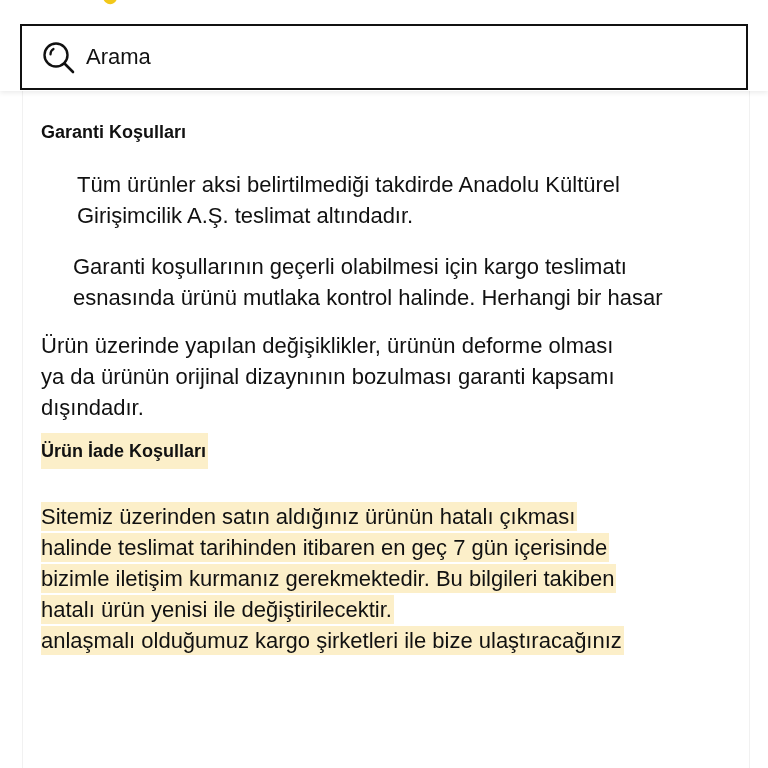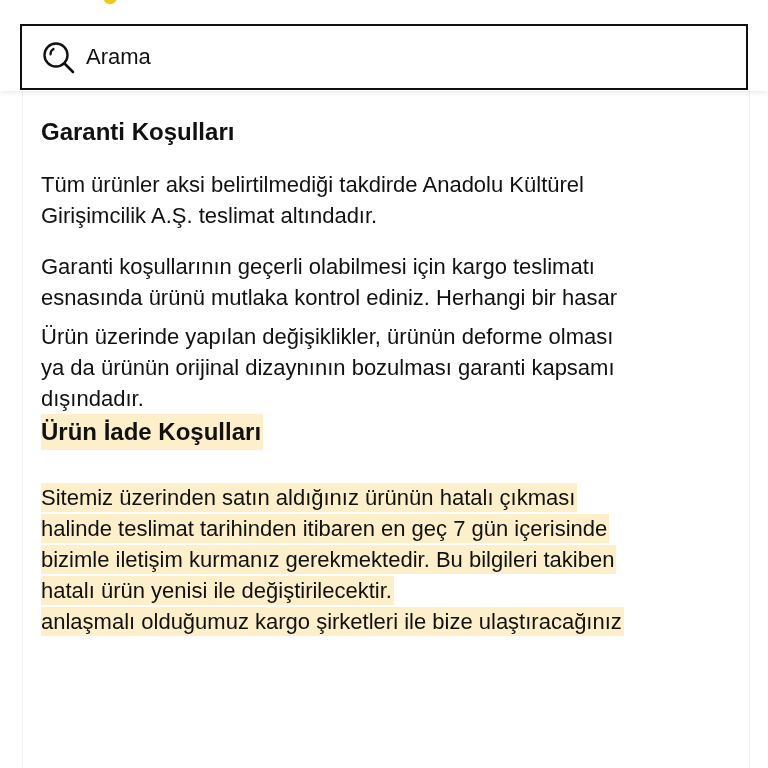--- a/index.html
+++ b/index.html
@@ -81,35 +81,35 @@
       background: #ffffff;
     }
     .content {
       position: absolute;
       left: 41px;
       top: 116px;
       width: 690px;
     }
     h2 {
       margin: 0;
-      font-size: 24px;
+      font-size: 18px;
       font-weight: bold;
       line-height: 32px;
       display: inline-block;
     }
     p {
       margin: 0;
       font-size: 22px;
       line-height: 31px;
       font-weight: normal;
     }
-    .s1 { margin-top: 21px; }
-    .s2 { margin-top: 20px; }
-    .s3 { margin-top: 8px; }
-    .s4 { }
+    .s1 { margin-top: 21px; margin-left: 36px; }
+    .s2 { margin-top: 20px; margin-left: 32px; }
+    .s3 { margin-top: 17px; }
+    .s4 { margin-top: 10px; }
     .s5 { margin-top: 32px; }
     .s6 { margin-top: 24px; }
     .hl {
       background: #fcefc9;
       box-decoration-break: clone;
       -webkit-box-decoration-break: clone;
       padding: 2px 2px 2px 0;
     }
     .line { display: block; white-space: nowrap; }
   </style>
@@ -136,21 +136,21 @@
 
     <h2>Garanti Koşulları</h2>
 
     <p class="s1">
       <span class="line">Tüm ürünler aksi belirtilmediği takdirde Anadolu Kültürel</span>
       <span class="line">Girişimcilik A.Ş. teslimat altındadır.</span>
     </p>
 
     <p class="s2">
       <span class="line">Garanti koşullarının geçerli olabilmesi için kargo teslimatı</span>
-      <span class="line">esnasında ürünü mutlaka kontrol ediniz. Herhangi bir hasar</span>
+      <span class="line">esnasında ürünü mutlaka kontrol halinde. Herhangi bir hasar</span>
     </p>
 
     <p class="s3">
       <span class="line">Ürün üzerinde yapılan değişiklikler, ürünün deforme olması</span>
       <span class="line">ya da ürünün orijinal dizaynının bozulması garanti kapsamı</span>
       <span class="line">dışındadır.</span>
     </p>
 
     <div class="s4">
       <h2 class="hl">Ürün İade Koşulları</h2>

